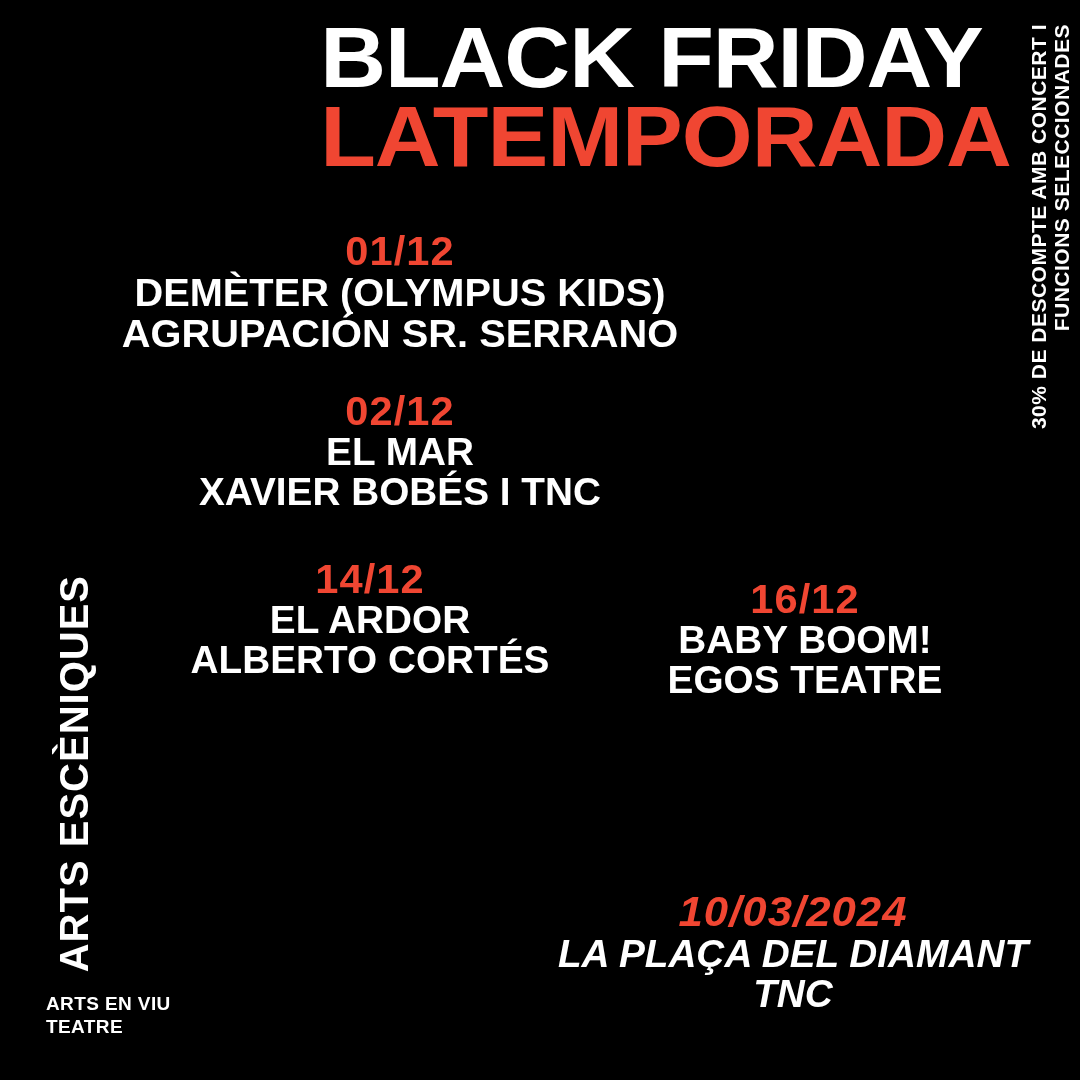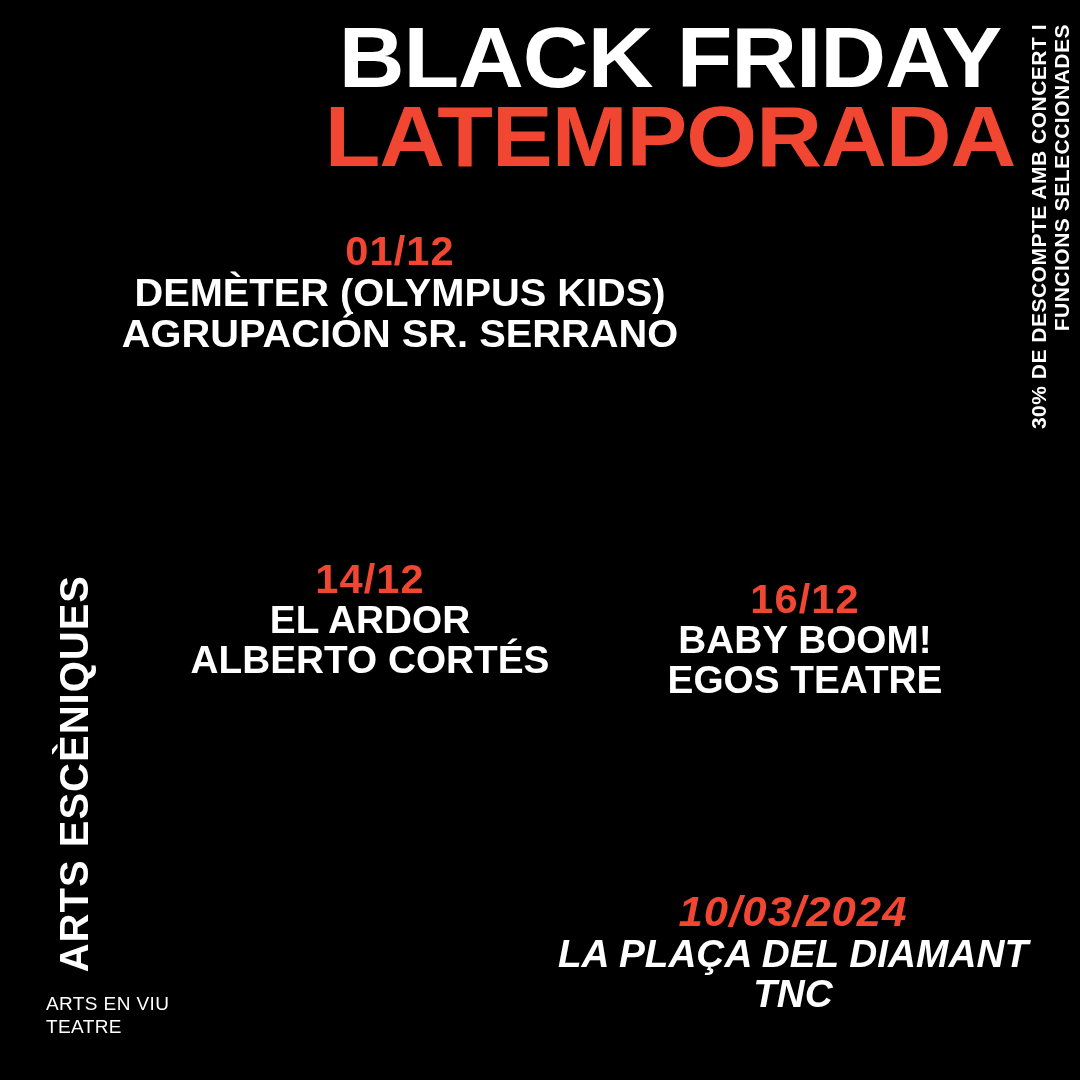--- a/index.html
+++ b/index.html
@@ -21,21 +21,20 @@
     inset: 0;
     background: #000000;
   }
 
   
   .headline {
     position: absolute;
     left: 340px;
     top: 18px;
     width: 660px;
-    text-align: center;
   }
   .headline .line1,
   .headline .line2 {
     font-weight: 700;
     font-size: 86px;
     line-height: 0.92;
     letter-spacing: -1px;
     white-space: nowrap;
     transform: scaleX(1.06);
     transform-origin: center;
@@ -77,21 +76,21 @@
     letter-spacing: 1px;
     white-space: nowrap;
     color: #ffffff;
   }
 
   
   .credit {
     position: absolute;
     left: 46px;
     bottom: 42px;
-    font-weight: 400;
+    font-weight: 700;
     font-size: 19px;
     line-height: 1.22;
     letter-spacing: 0.4px;
     color: #ffffff;
   }
 
   
   .event {
     position: absolute;
     text-align: center;
@@ -155,20 +154,25 @@
     <div>ARTS EN VIU</div>
     <div>TEATRE</div>
   </div>
 
   <div class="event" id="ev0">
     <div class="date">01/12</div>
     <div class="title">DEMÈTER (OLYMPUS KIDS)</div>
     <div class="subtitle">AGRUPACIÓN SR. SERRANO</div>
   </div>
 
+  <div class="event" id="ev1">
+    <div class="date">02/12</div>
+    <div class="title">EL MAR</div>
+    <div class="subtitle">XAVIER BOBÉS I TNC</div>
+  </div>
 
   <div class="event" id="ev2">
     <div class="date">14/12</div>
     <div class="title">EL ARDOR</div>
     <div class="subtitle">ALBERTO CORTÉS</div>
   </div>
 
   <div class="event" id="ev3">
     <div class="date">16/12</div>
     <div class="title">BABY BOOM!</div>

